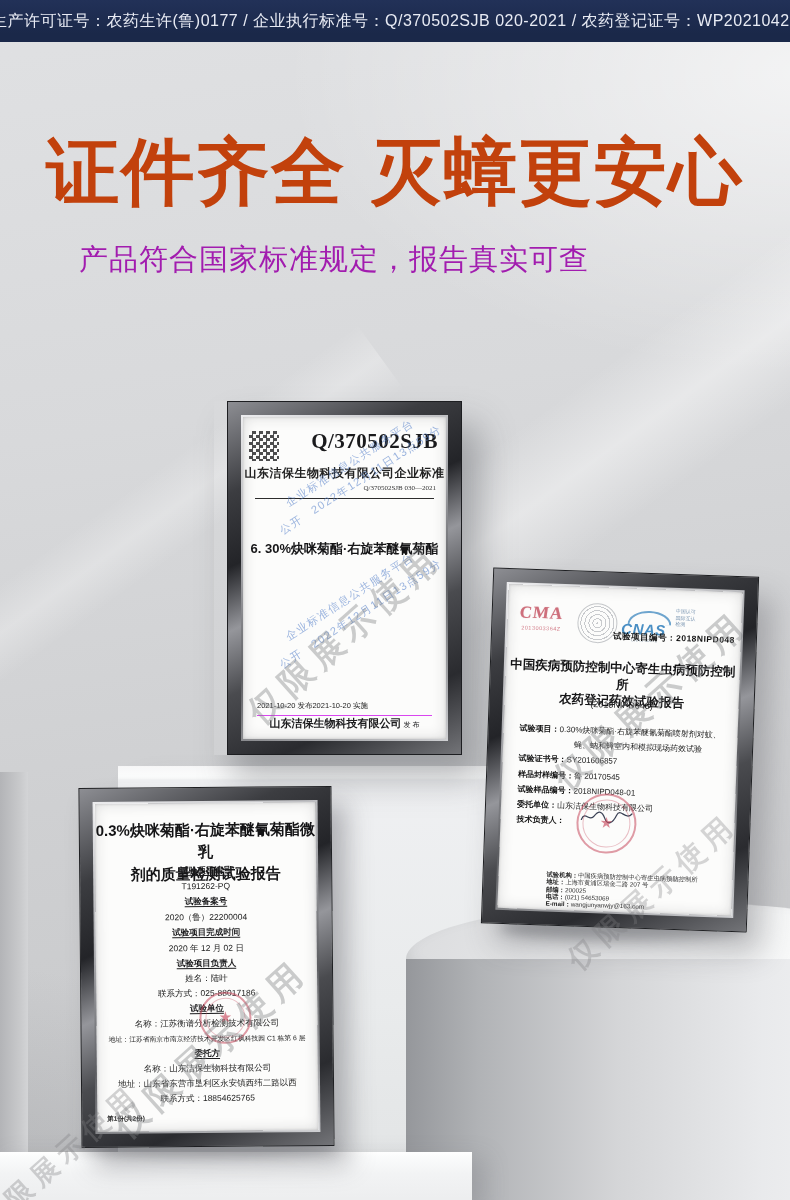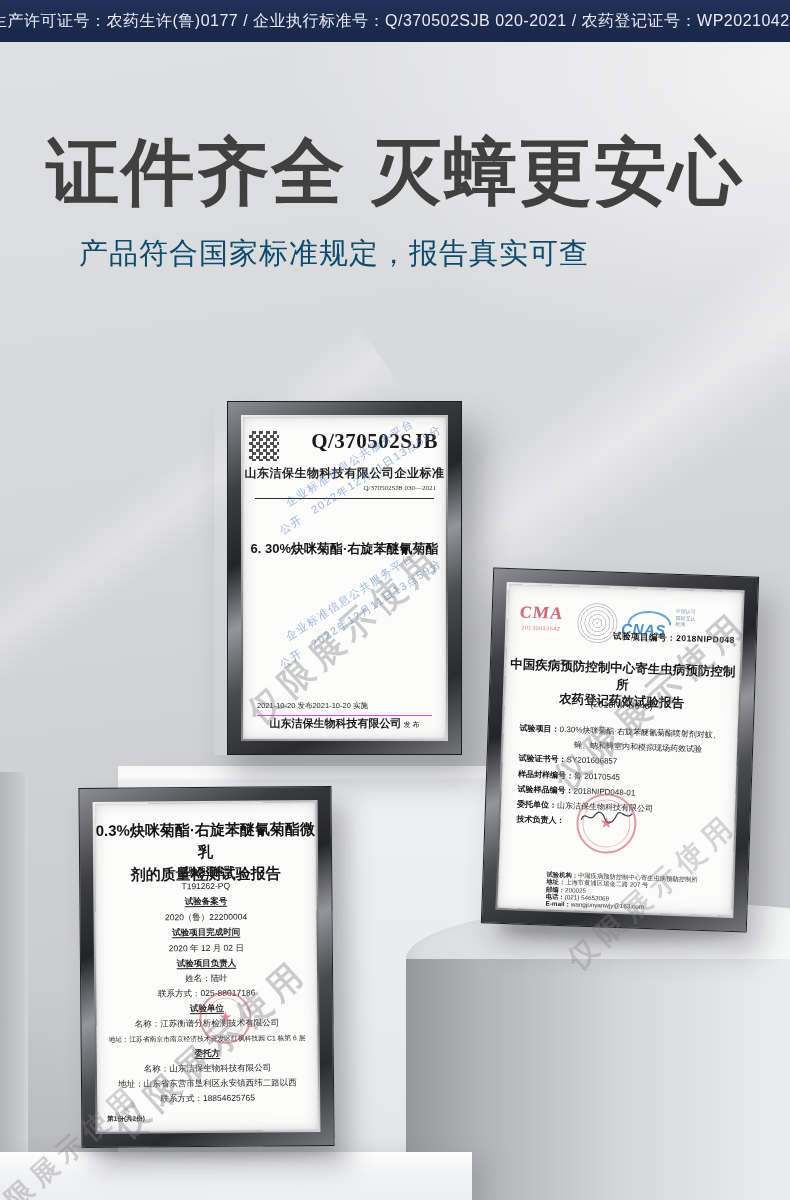--- a/index.html
+++ b/index.html
@@ -14,23 +14,23 @@
   .streak1{left:260px;top:350px;width:780px;height:140px;transform:rotate(-36deg);
       background:linear-gradient(180deg,rgba(255,255,255,0),rgba(255,255,255,.42) 50%,rgba(255,255,255,0));}
   .streak2{left:-90px;top:470px;width:520px;height:80px;transform:rotate(-36deg);
       background:linear-gradient(180deg,rgba(255,255,255,0),rgba(255,255,255,.28) 50%,rgba(255,255,255,0));}
   
   .topbar{position:absolute;left:0;top:0;width:790px;height:42px;z-index:10;
       background:linear-gradient(180deg,#223158,#1a2849 80%);display:flex;align-items:center;justify-content:center;}
   .topbar span{color:#e8ebf4;font-size:16px;letter-spacing:.5px;white-space:nowrap;}
   
   .hero-title{position:absolute;left:0;top:124px;width:790px;margin:0;z-index:2;text-align:center;
-      font-size:73px;font-weight:900;color:#404040;letter-spacing:2px;}
-  .hero-subtitle{position:absolute;left:0;top:234px;width:668px;margin:0;z-index:2;text-align:center;
-      font-size:29px;font-weight:500;color:#0c4a6e;letter-spacing:1px;}
+      font-size:73px;font-weight:900;color:#c2410c;letter-spacing:2px;}
+  .hero-subtitle{position:absolute;left:0;top:240px;width:668px;margin:0;z-index:2;text-align:center;
+      font-size:29px;font-weight:500;color:#a21caf;letter-spacing:1px;}
   
   .wall-column{position:absolute;left:0;top:772px;width:28px;height:382px;z-index:1;
       background:linear-gradient(90deg,#b3b4b7,#c8c9cb 70%,#d3d4d6);}
   .pedestal-mid{position:absolute;left:118px;top:766px;width:404px;height:392px;z-index:2;
       background:linear-gradient(180deg,#ffffff 0,#fafbfb 12px,#eff0f2 14px,#e9ebec 60%,#e3e5e6 100%);
       box-shadow:inset -16px 0 20px -10px rgba(134,136,140,.5), 22px 26px 34px rgba(92,94,99,.22);}
   .cyl-top{position:absolute;left:406px;top:902px;width:524px;height:114px;border-radius:50%;z-index:4;
       background:linear-gradient(115deg,#dadbdd 0%,#ecedee 45%,#f8f9f9 72%,#ffffff 100%);
       box-shadow:inset 0 -8px 14px rgba(124,126,130,.22);}
   .cyl-body{position:absolute;left:406px;top:959px;width:524px;height:241px;z-index:4;

